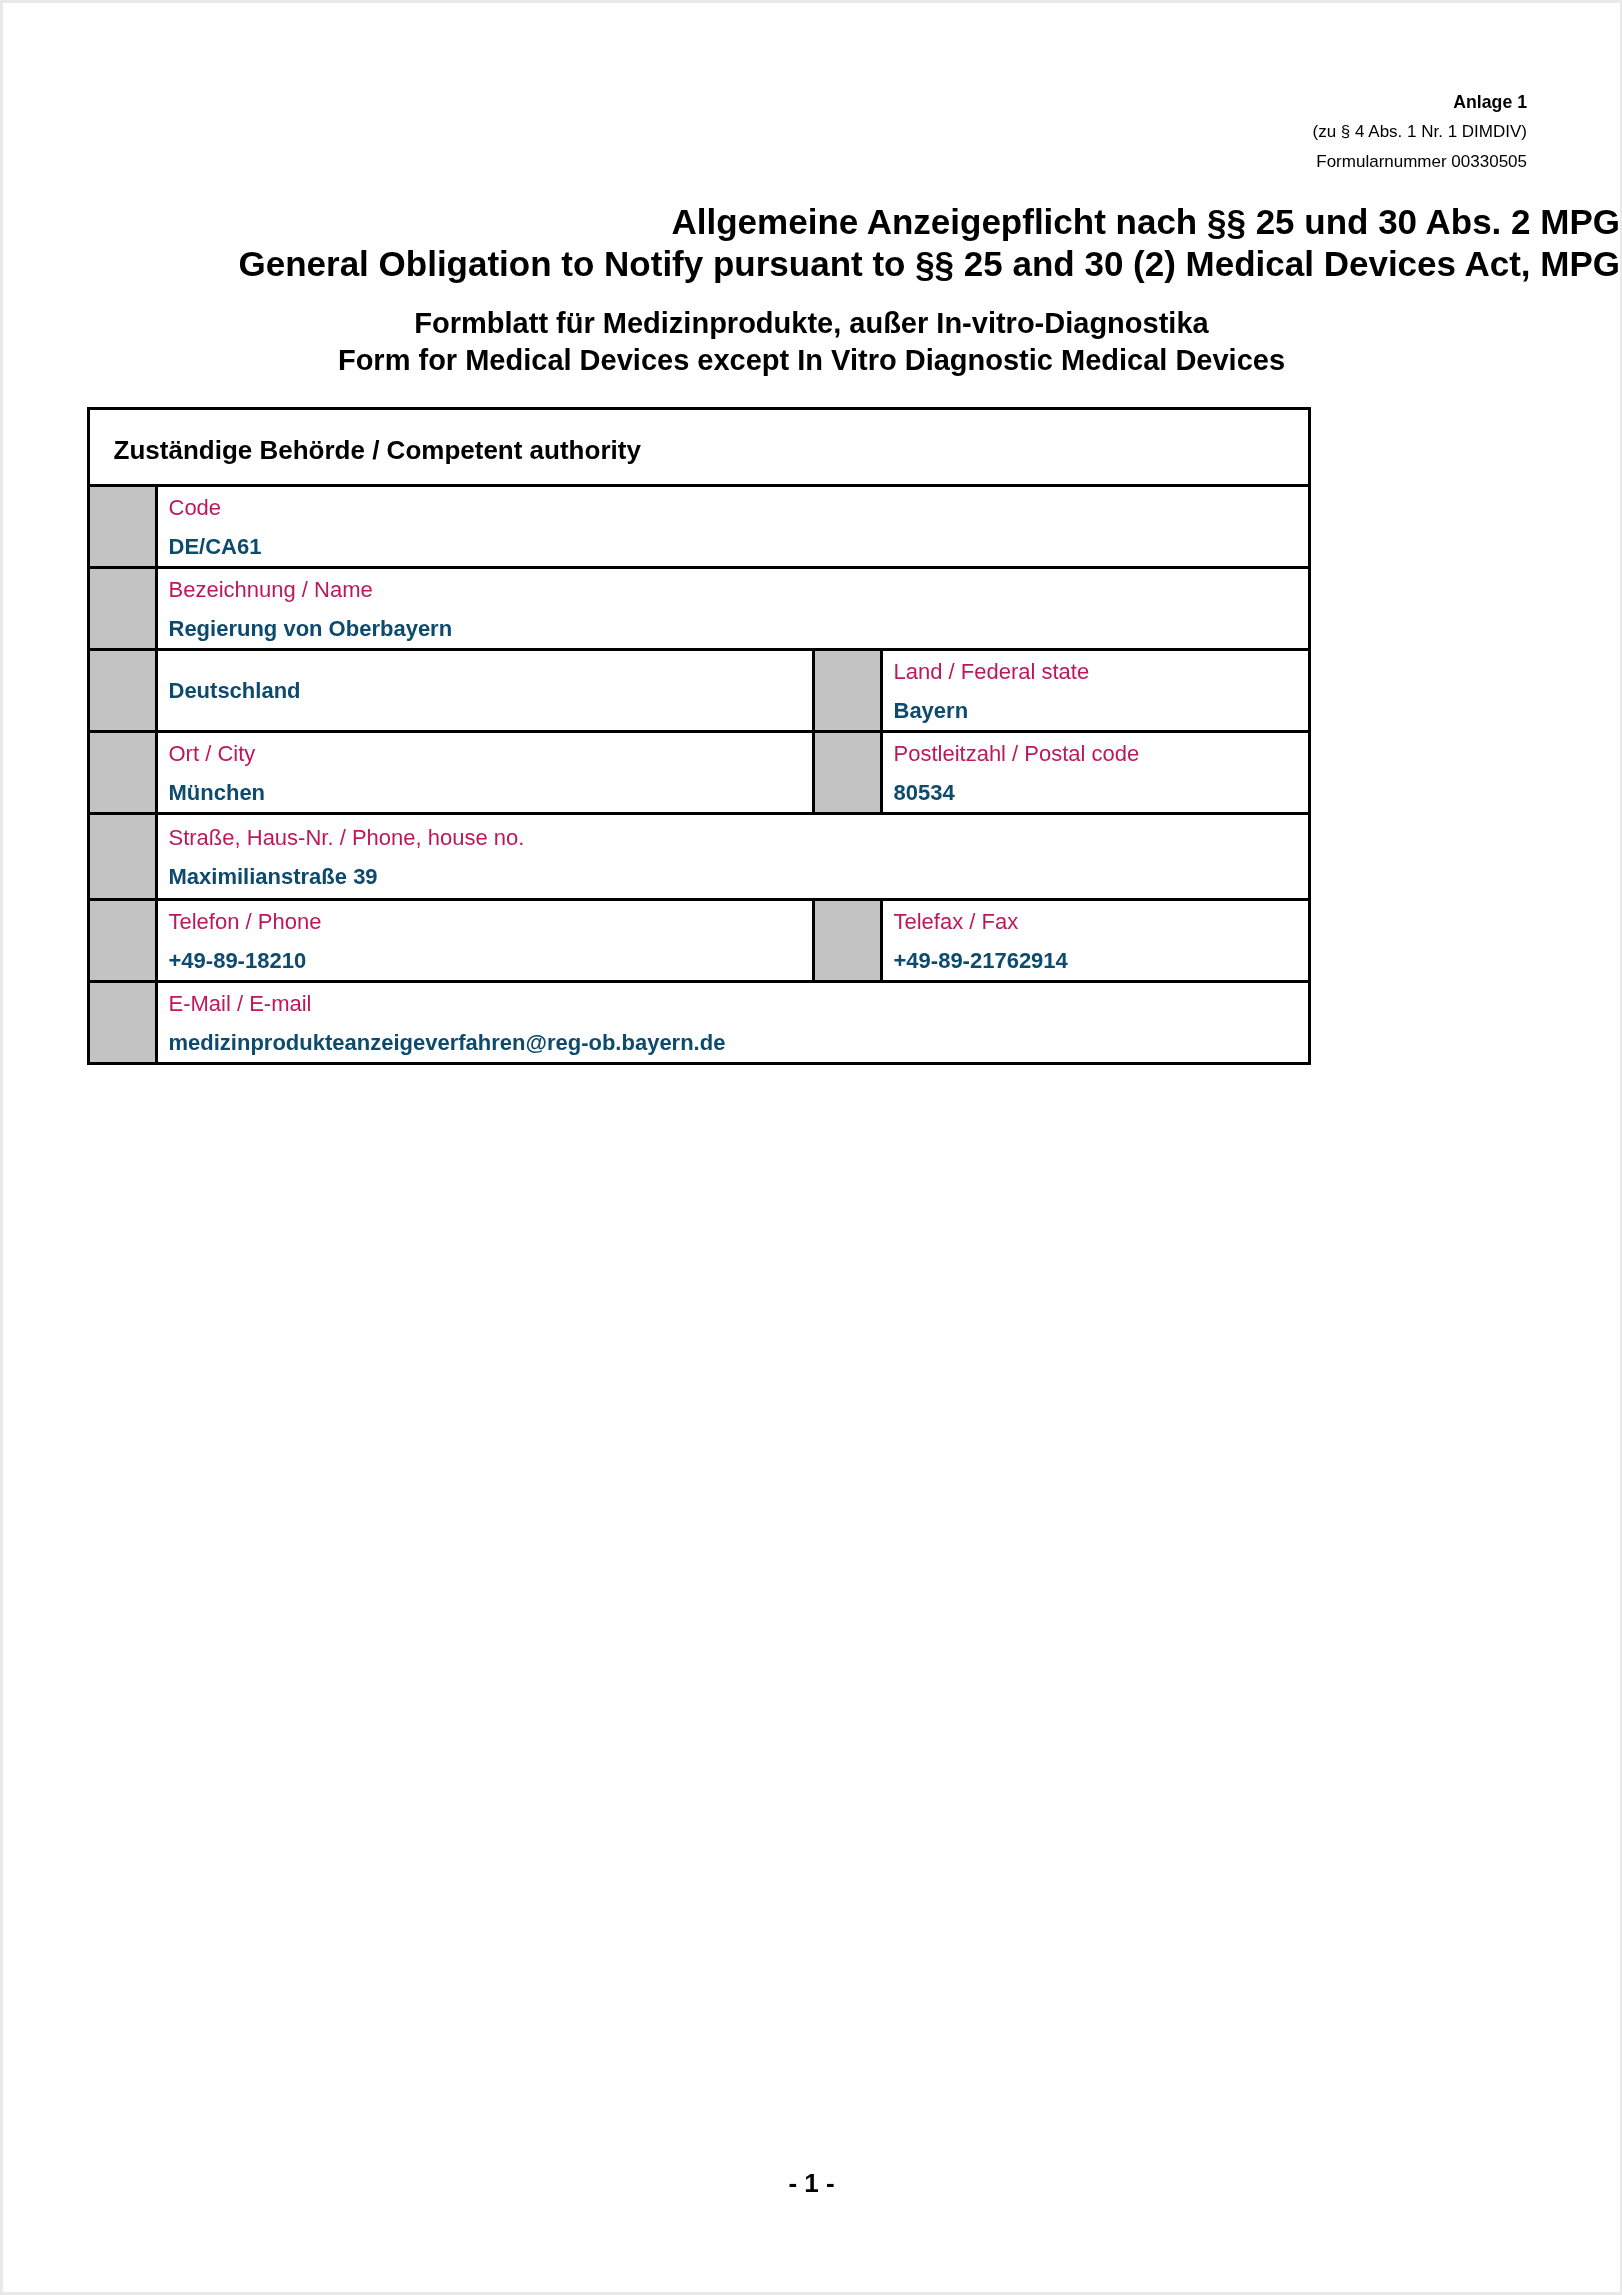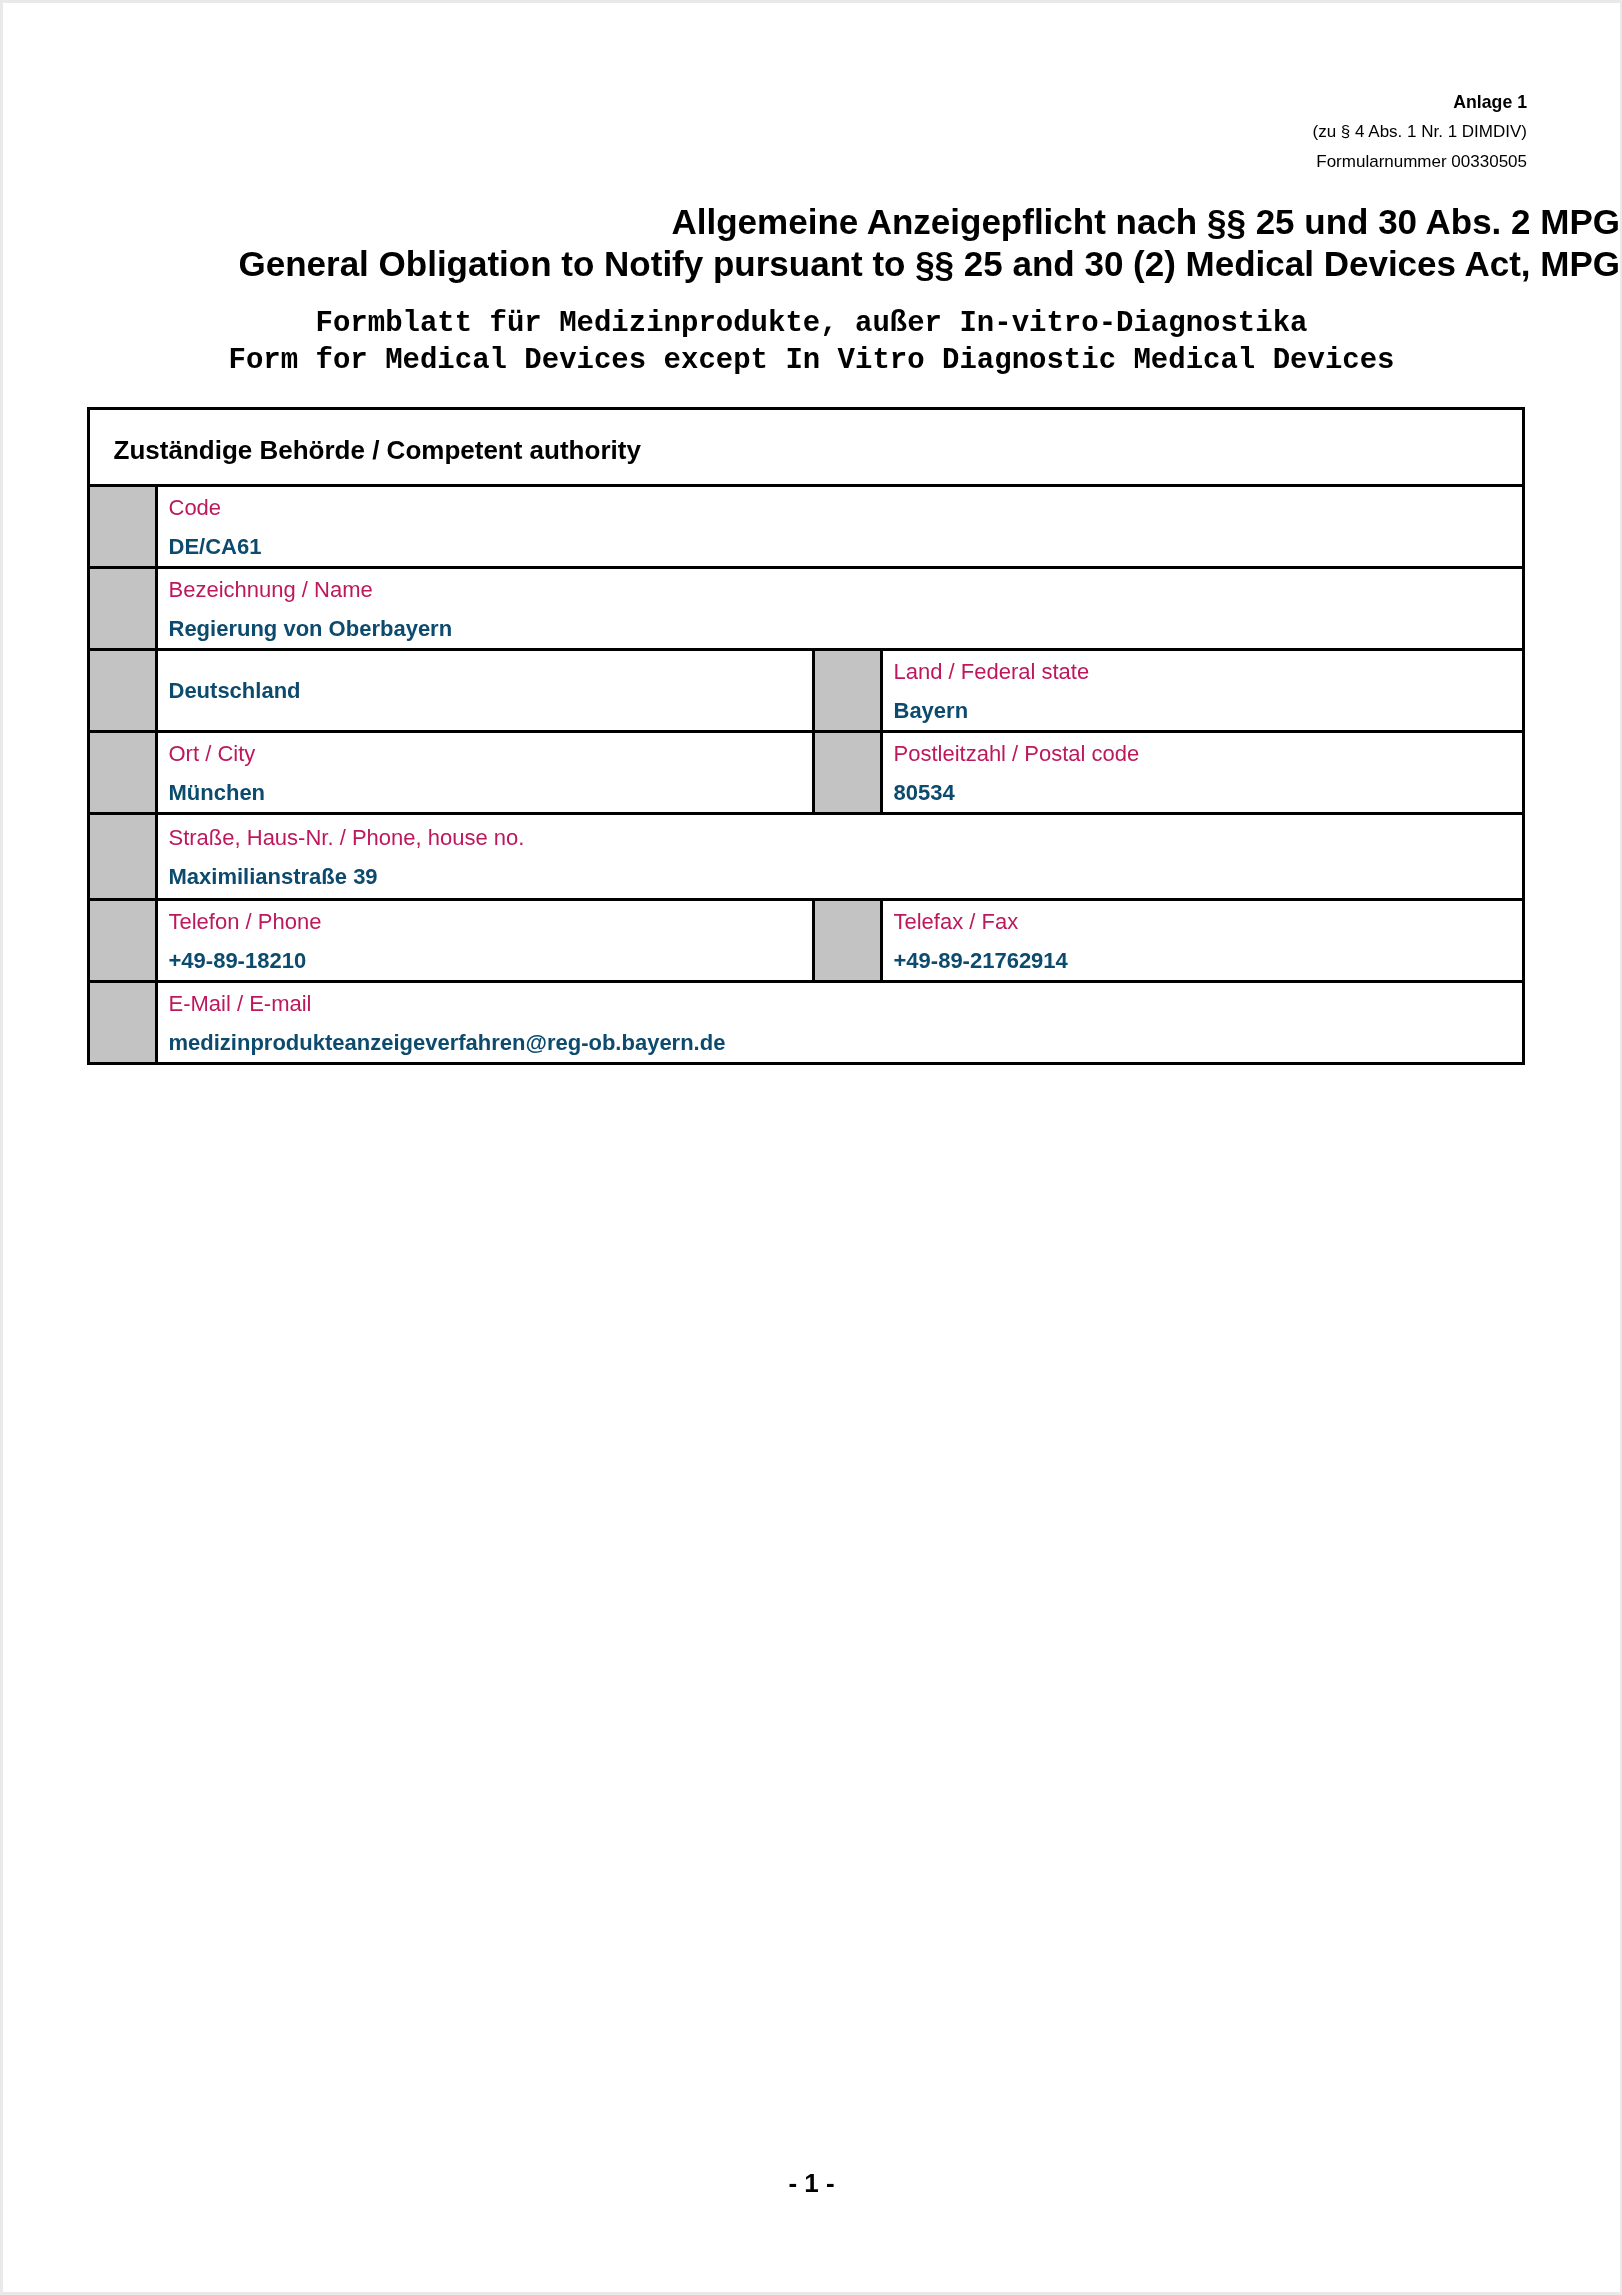--- a/index.html
+++ b/index.html
@@ -24,25 +24,25 @@
   .corner .bold { font-weight: bold; font-size: 17.7px; }
   
   .titles {
     position: absolute; top: 198px; left: 0; right: 0;
     text-align: right;
     font-weight: bold; font-size: 35px; line-height: 42px;
   }
   .subtitles {
     position: absolute; top: 302px; left: 0; right: 0;
     text-align: center;
-    font-weight: bold; font-size: 29px; line-height: 37px; font-family: Liberation Mono, monospace;
+    font-weight: bold; font-size: 29px; line-height: 37px;
   }
   
   .authority-table {
-    position: absolute; top: 404px; left: 84px; width: 1438px;
+    position: absolute; top: 404px; left: 84px; width: 1224px;
     border: 3.9px solid #000;
     background: #fff;
   }
   .t-header {
     height: 74px;
     display: flex; align-items: center;
     padding-left: 23.6px; padding-top: 6.5px;
     font-weight: bold; font-size: 26px;
   }
   .t-row {

